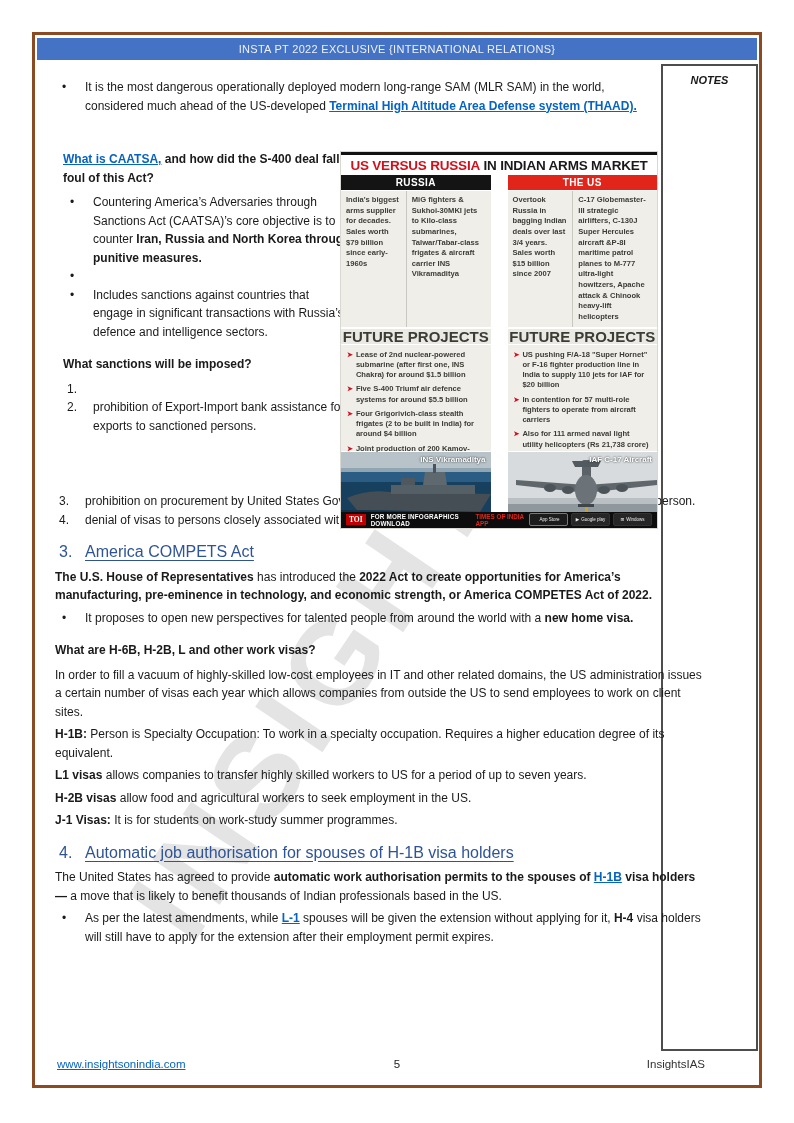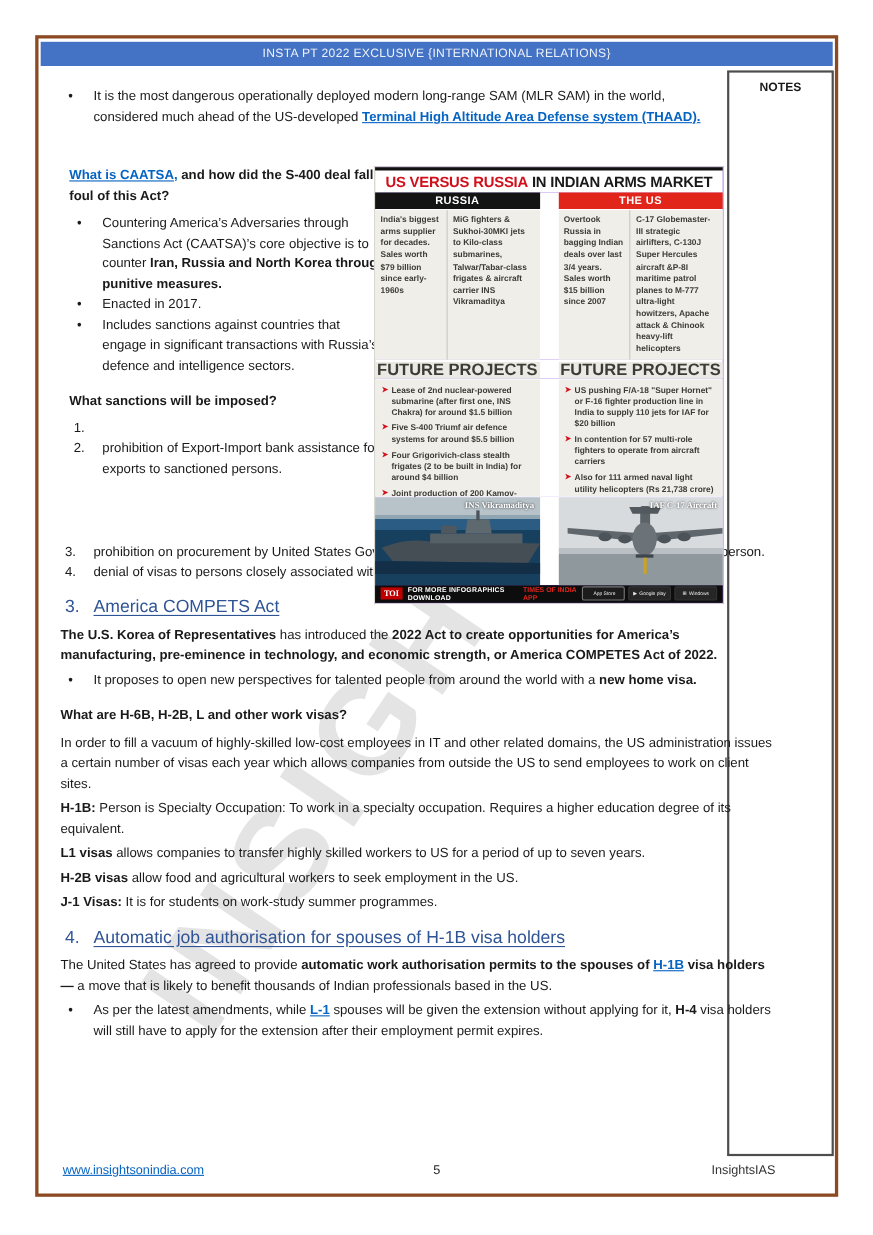--- a/index.html
+++ b/index.html
@@ -4,21 +4,21 @@
 <style>
   html,body{margin:0;padding:0;background:#fff;}
   .page{position:relative;width:794px;height:1123px;background:#fff;overflow:hidden;
         font-family:"Liberation Sans",sans-serif;color:#1a1a1a;}
   .frame{position:absolute;left:32px;top:32px;width:730px;height:1056px;
          border:3px solid #8B4A21;box-sizing:border-box;}
   .hdrbar{position:absolute;left:37px;top:38px;width:720px;height:22px;background:#4472C4;
           color:#EDF1F8;font-size:11px;letter-spacing:.3px;display:flex;align-items:center;justify-content:center;z-index:2;}
   .notes{position:absolute;left:661px;top:64px;width:97px;height:987px;border:2px solid #4d4d4d;
          box-sizing:border-box;background:#fff;z-index:2;text-align:center;}
-  .notes .lbl{font-weight:700;font-size:11px;margin-top:8px;}
+  .notes .lbl{font-weight:700;font-size:11px;margin-top:8px;font-style:italic;}
   .watermark{position:absolute;left:25px;top:600px;width:600px;height:150px;line-height:150px;
              text-align:center;font-size:118px;font-weight:700;letter-spacing:10px;
              color:rgba(90,90,90,0.16);transform:rotate(-56deg);z-index:1;pointer-events:none;}
   .content{position:relative;z-index:2;}
   
   .b{font-weight:700;}
   .lnk{color:#0563C1;text-decoration:underline;cursor:pointer;}
   .txt{font-size:12px;line-height:18.5px;}
   .li{display:flex;}
   .li .mk{flex:none;width:30px;padding-left:7px;box-sizing:border-box;}
@@ -33,42 +33,42 @@
   .sechead{display:flex;align-items:baseline;color:#2F5496;font-size:16px;margin:14px 0 6px 0;}
   .sechead .sn{flex:none;width:30px;padding-left:4px;box-sizing:border-box;}
   .sechead .st{text-decoration:underline;text-underline-offset:3px;}
   .p{margin:0 0 4px 0;} .sp14{height:14px;}
   
   .foot{position:absolute;left:57px;top:1058px;width:648px;font-size:11.5px;z-index:2;}
   .foot .site{float:left;}
   .foot .brand{float:right;color:#333;}
   .pgnum{position:absolute;left:0;top:1058px;width:794px;text-align:center;font-size:11.5px;z-index:2;}
   
-  .info{position:absolute;left:340px;top:151px;width:318px;background:#6d28d9;z-index:2;
+  .info{position:absolute;left:340px;top:151px;width:318px;background:#a3a3a3;z-index:2;
         border:1px solid #d8d7d2;box-sizing:border-box;font-family:"Liberation Sans",sans-serif;}
   .info .ttl{border-top:3px solid #111;background:#fff;height:20px;display:flex;align-items:center;
              justify-content:center;font-size:13.5px;font-weight:700;letter-spacing:-0.2px;white-space:pre;}
   .info .ttl .red{color:#D0111B;}
   .row2{display:flex;gap:17px;background:#fff;}
   .row2>div{flex:1;}
   .colhdr{height:15px;display:flex;align-items:center;justify-content:center;color:#fff;
           font-weight:700;font-size:10px;letter-spacing:.4px;}
   .colhdr.blk{background:#141414;} .colhdr.red{background:#E1251B;}
   .cells{display:flex;background:#EFEEE9;min-height:82px;margin-top:1px;}
   .cells .cl{width:44%;border-right:1px solid #c9c8c0;}
   .cells .cr{width:56%;}
   .cells .cl,.cells .cr{padding:4px 5px;box-sizing:border-box;font-size:7.6px;font-weight:700;
           color:#3c3c36;line-height:1.4;}
   .flabel{margin-top:2px;background:#EAE9E3;height:15px;display:flex;align-items:center;
           justify-content:center;font-size:15px;font-weight:700;color:#3c3c36;}
   .projs{margin-top:1px;background:#EFEEE9;padding:5px 6px;box-sizing:border-box;height:106px;}
   .proj{display:flex;font-size:7.6px;font-weight:700;color:#3c3c36;line-height:1.35;margin-bottom:4px;}
   .proj .ar{flex:none;color:#D0111B;margin-right:3px;font-size:7px;}
   .proj .ar::before{content:"➤";}
-  .img{position:relative;height:80px;overflow:hidden;margin-top:1px;font-family:Liberation Serif, serif;}
+  .img{position:relative;height:60px;overflow:hidden;margin-top:1px;}
   .img .cap{position:absolute;top:3px;right:5px;color:#fff;font-size:8px;font-weight:700;
             text-shadow:0 0 2px rgba(0,0,0,.9);z-index:2;}
   .img.sea{background:linear-gradient(#b7c3c9 0 16px,#8fa5b2 16px 20px,#2b5d84 20px 30px,#17405f 30px 100%);}
   .img.sky{background:linear-gradient(#d7dbdd 0 46px,#b9bfc2 46px 52px,#8f989c 52px 100%);}
   .img svg{position:absolute;left:0;top:0;}
   .toibar{height:16px;background:#0d0d0d;display:flex;align-items:center;gap:5px;padding:0 5px;}
   .toibar .toibox{background:#C00000;color:#fff;font-size:7.5px;font-weight:700;padding:1px 3px;
                   font-family:"Liberation Serif",serif;}
   .toibar .tw{color:#fff;font-size:6.3px;font-weight:700;letter-spacing:.2px;}
   .toibar .tr{color:#E1251B;font-size:6.3px;font-weight:700;}
@@ -108,21 +108,20 @@
         <span class="lnk">What is CAATSA,</span><span> and how did the S-400 deal fall foul of this Act?</span>
       </div>
       <div class="li">
         <span class="mk"></span>
         <div class="lt">
           <span>Countering America’s Adversaries through Sanctions Act (CAATSA)’s core objective is to counter </span><span class="b">Iran, Russia and North Korea through punitive measures.</span>
         </div>
       </div>
       <div class="li">
         <span class="mk"></span>
-        <div class="lt">Enacted in 2017.</div>
       </div>
       <div class="li">
         <span class="mk"></span>
         <div class="lt">Includes sanctions against countries that engage in significant transactions with Russia’s defence and intelligence sectors.</div>
       </div>
       <div class="sp14"></div>
       <div class="qhead">What sanctions will be imposed?</div>
       <div class="li">
         <span class="num">1.</span>
       </div>
@@ -253,21 +252,21 @@
       <div class="li">
         <span class="num">4.</span>
         <div class="lt">denial of visas to persons closely associated with the sanctioned person.</div>
       </div>
 
       <div class="sechead">
         <span class="sn">3.</span>
         <span class="st">America COMPETS Act</span>
       </div>
       <p class="p">
-        <span class="b">The U.S. Korea of Representatives</span><span> has introduced the </span><span class="b">2022 Act to create opportunities for America’s manufacturing, pre-eminence in technology, and economic strength, or America COMPETES Act of 2022.</span>
+        <span class="b">The U.S. House of Representatives</span><span> has introduced the </span><span class="b">2022 Act to create opportunities for America’s manufacturing, pre-eminence in technology, and economic strength, or America COMPETES Act of 2022.</span>
       </p>
       <div class="li">
         <span class="mk"></span>
         <div class="lt">
           <span>It proposes to open new perspectives for talented people from around the world with a </span><span class="b">new home visa.</span>
         </div>
       </div>
 
       <div class="sp14"></div>
       <div class="qhead">What are H-6B, H-2B, L and other work visas?</div>

